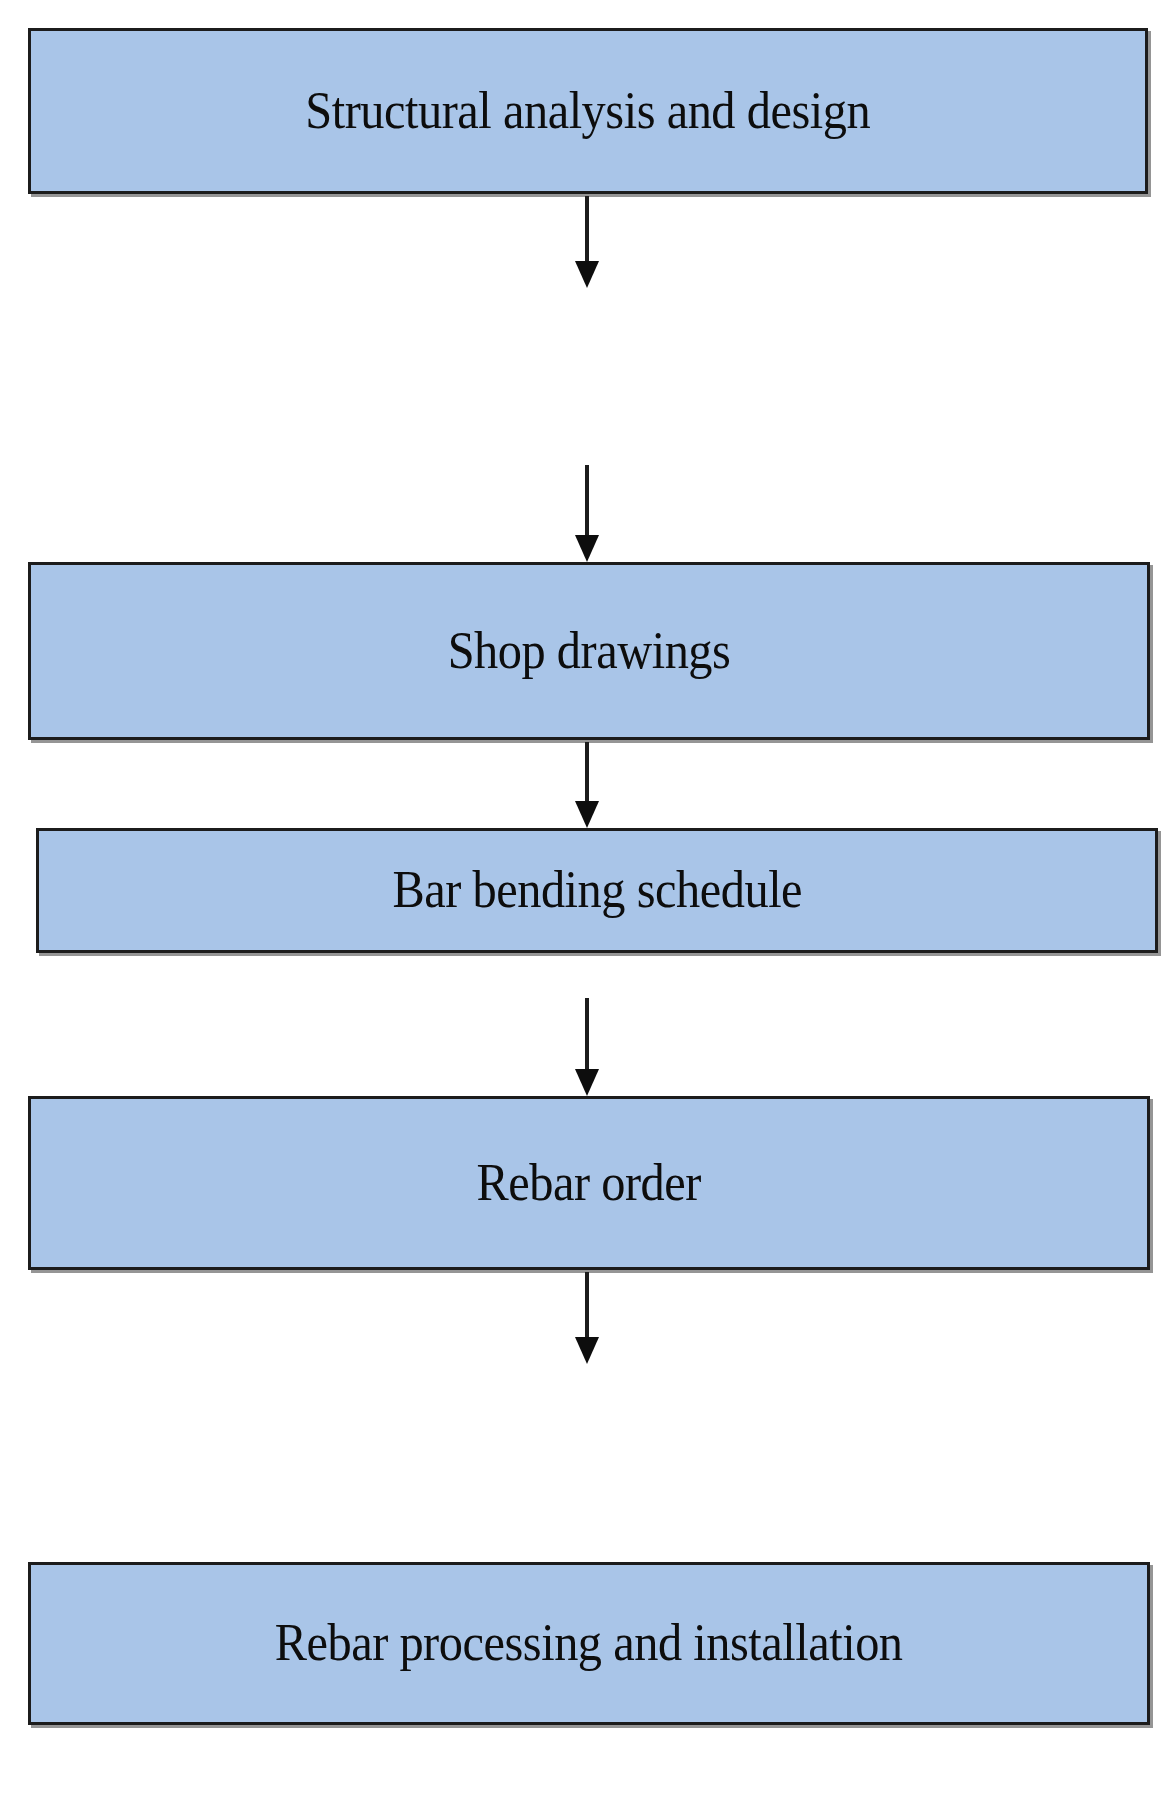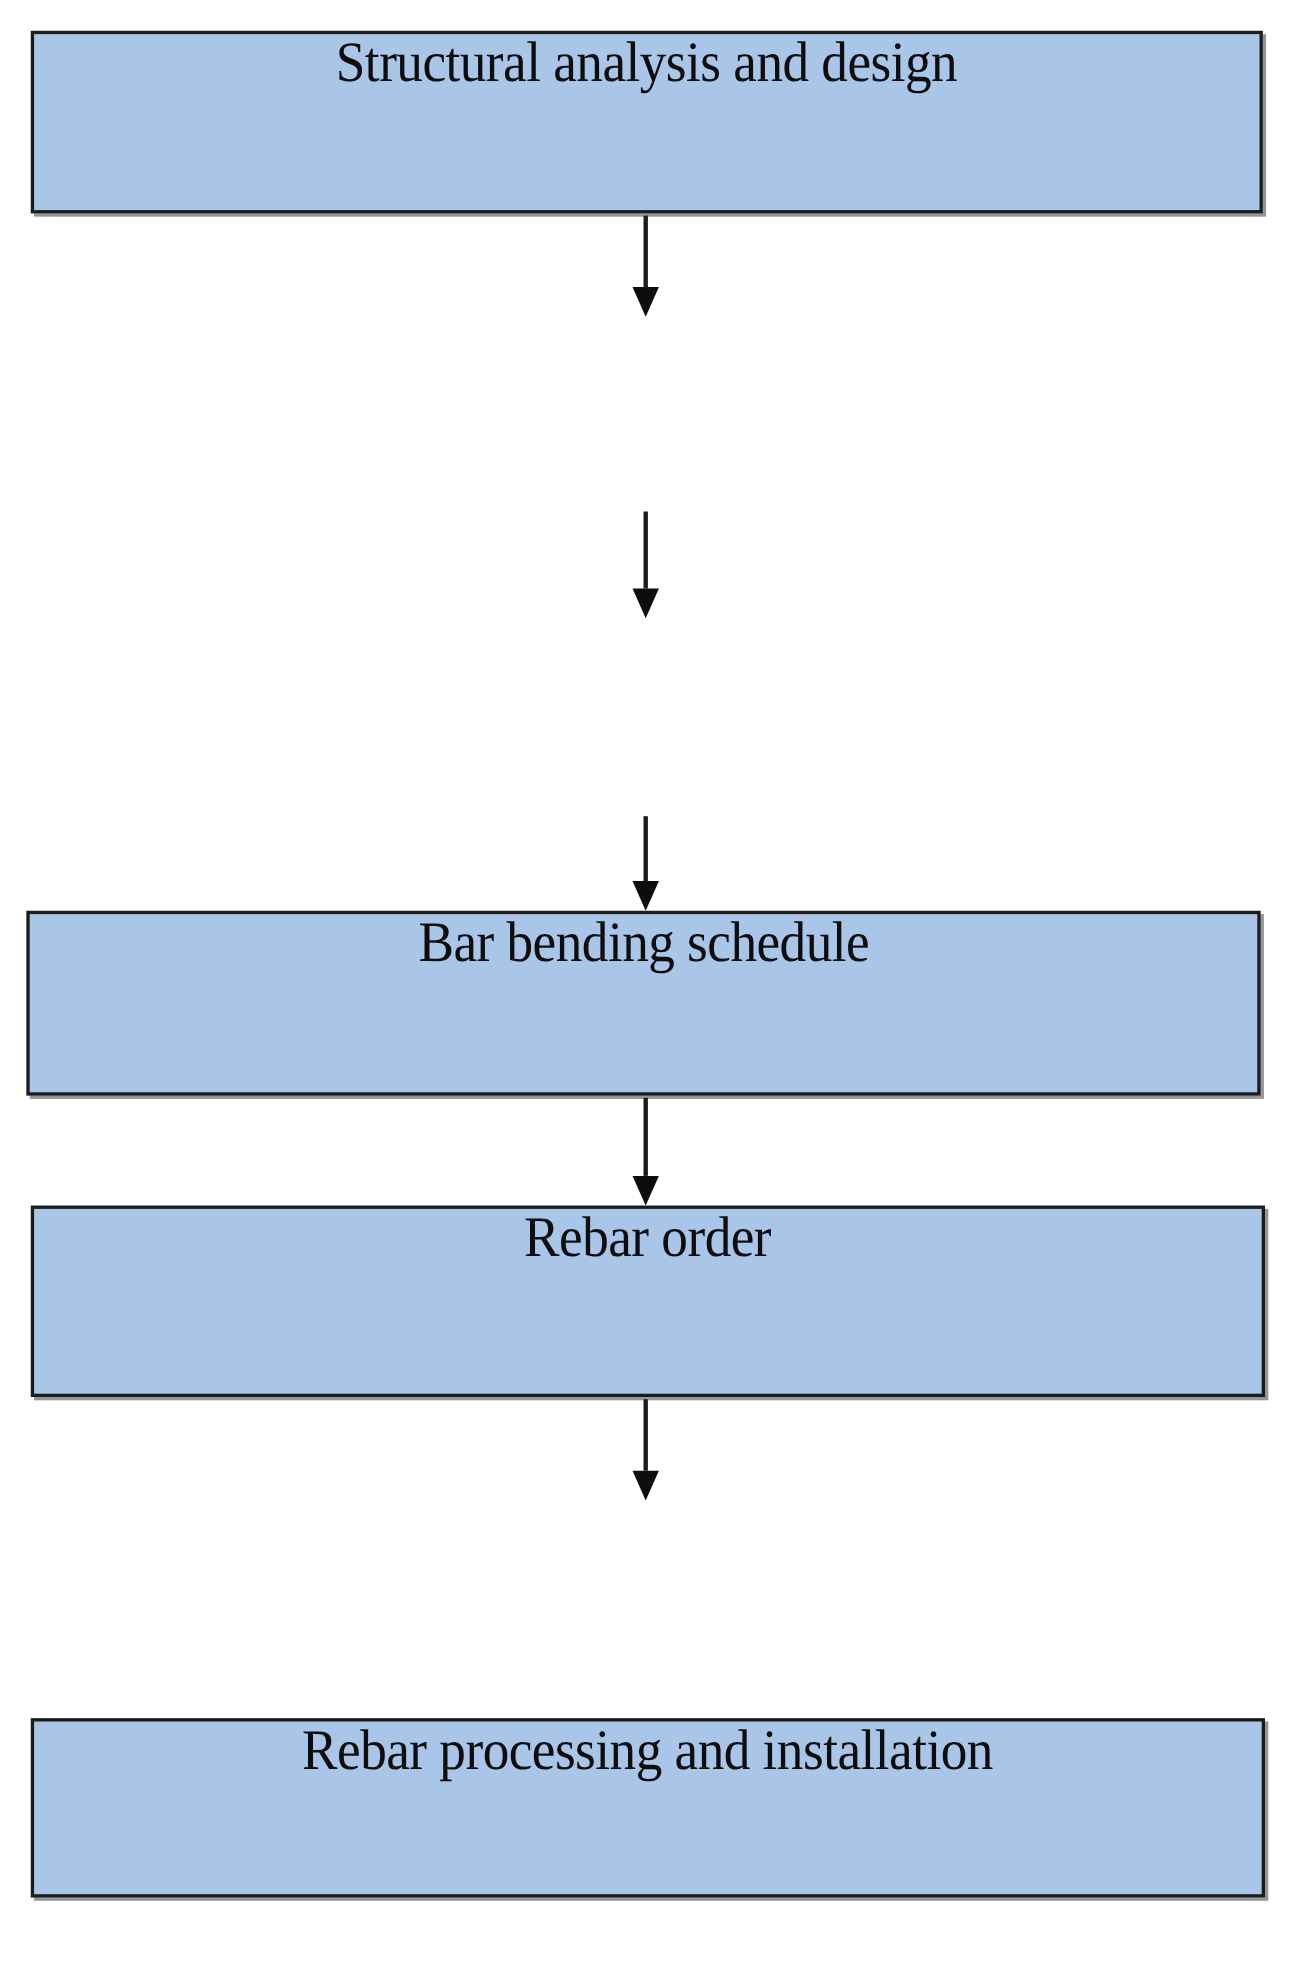--- a/index.html
+++ b/index.html
@@ -23,40 +23,41 @@
   }
 
   
   .node {
     position: absolute;
     box-sizing: border-box;
     background: #a9c5e8;
     border: 3px solid #1c1c1c;
     box-shadow: 3px 3px 0 0 rgba(130,130,130,0.85);
     display: flex;
+    align-items: center;
     justify-content: center;
   }
   .node-label {
     font-family: "Liberation Serif", "DejaVu Serif", serif;
     font-size: 52px;
     line-height: 1.05;
     color: #0d0d0d;
     text-align: center;
     white-space: nowrap;
     letter-spacing: -0.5px;
     transform: scaleX(0.93);
     transform-origin: center center;
     font-weight: 400;
   }
 
   
   #node-0 { left: 28px;  top: 28px;   width: 1120px; height: 166px; }
   #node-1 { left: 28px;  top: 288px;  width: 1120px; height: 175px; }
   #node-2 { left: 28px;  top: 562px;  width: 1122px; height: 178px; }
-  #node-3 { left: 24px;  top: 828px;  width: 1122px; height: 168px; }
+  #node-3 { left: 36px;  top: 828px;  width: 1122px; height: 125px; }
   #node-4 { left: 28px;  top: 1096px; width: 1122px; height: 174px; }
   #node-6 { left: 28px;  top: 1562px; width: 1122px; height: 163px; }
 
   
   .arrow {
     position: absolute;
     left: 575px;
     width: 24px;
   }
   .arrow .shaft {
@@ -101,20 +102,23 @@
     <div class="shaft"></div>
     <div class="head"></div>
   </div>
 
 
   <div class="arrow" id="arrow-1">
     <div class="shaft"></div>
     <div class="head"></div>
   </div>
 
+  <div class="node" id="node-2">
+    <span class="node-label">Shop drawings</span>
+  </div>
 
   <div class="arrow" id="arrow-2">
     <div class="shaft"></div>
     <div class="head"></div>
   </div>
 
   <div class="node" id="node-3">
     <span class="node-label">Bar bending schedule</span>
   </div>
 

